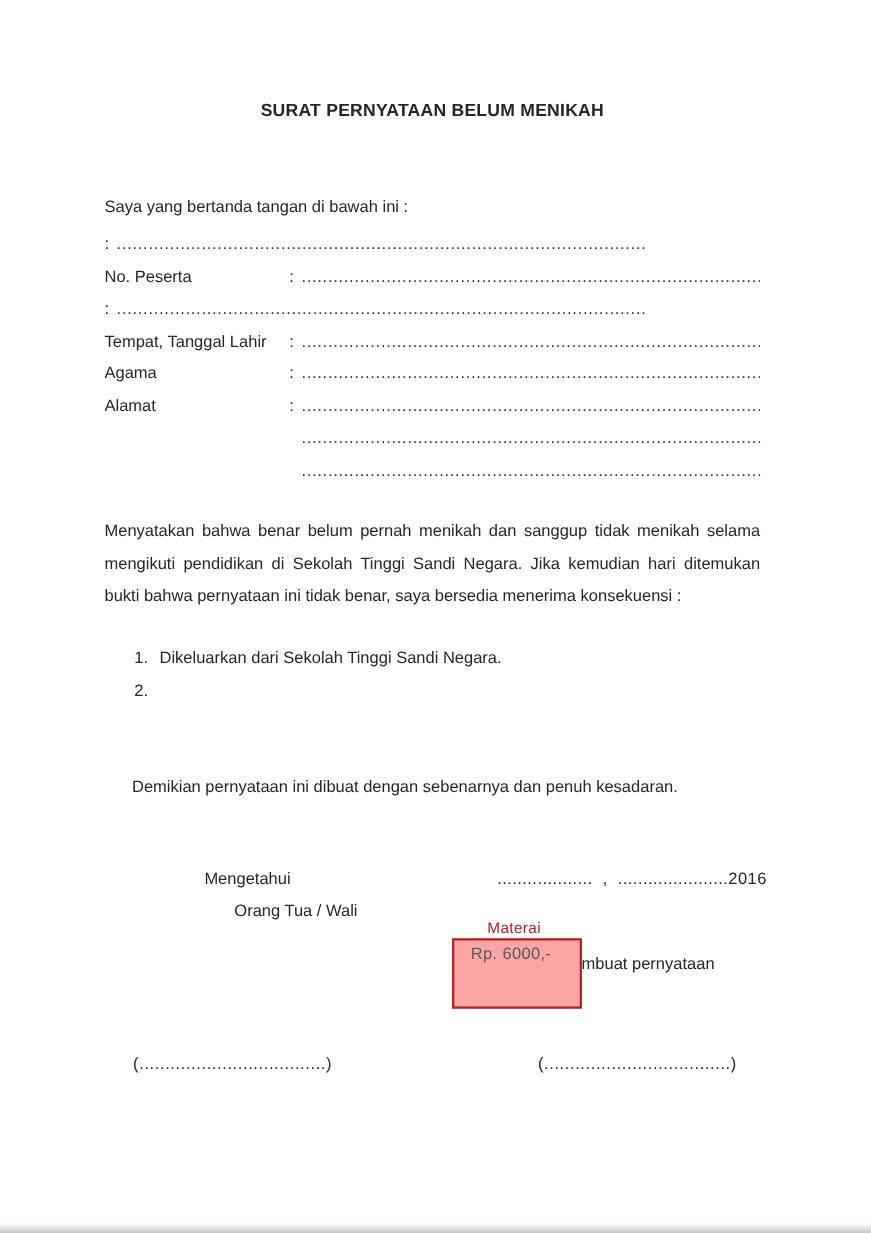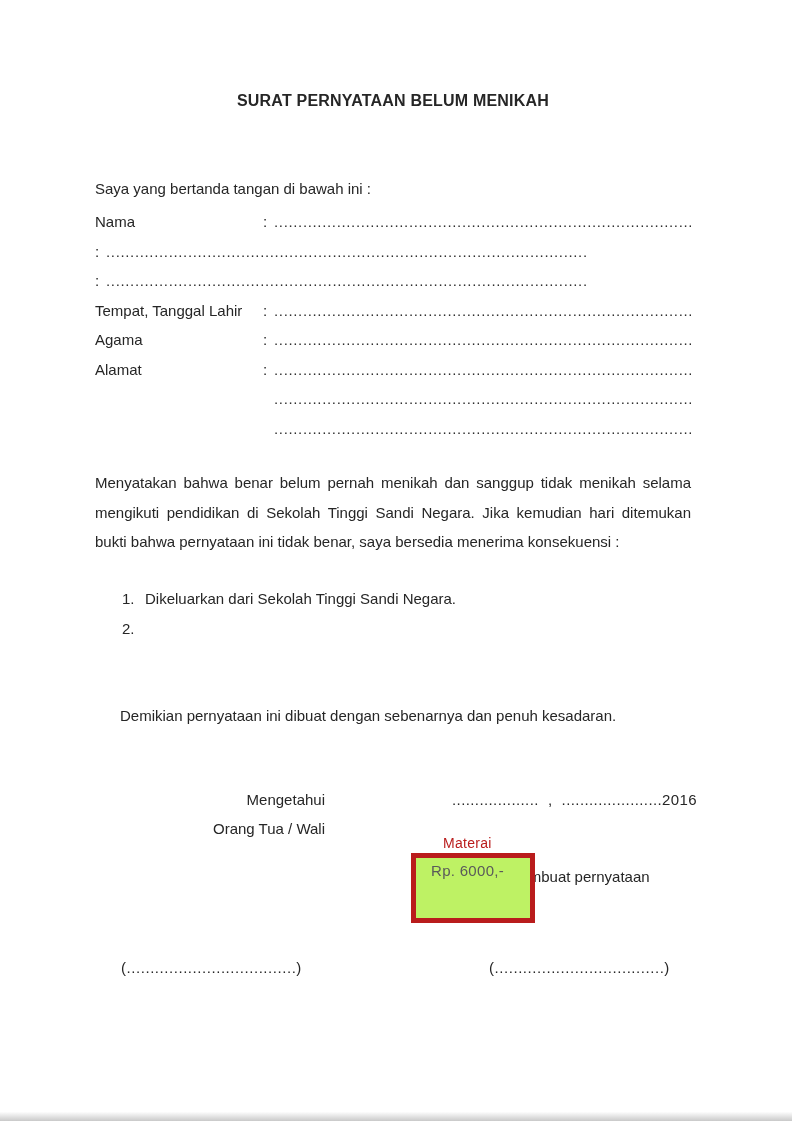--- a/index.html
+++ b/index.html
@@ -23,53 +23,53 @@
   .fcolon{flex:0 0 11px;}
   .fdots{flex:1 1 auto;overflow:hidden;letter-spacing:.65px;color:#2e2e2e;}
   .statement{
     left:95px;top:468px;width:596px;
     font-size:15px;line-height:29.5px;text-align:justify;
   }
   .clist{left:95px;top:584px;width:596px;font-size:15px;line-height:29.5px;}
   .clist .li{position:relative;padding-left:50px;text-align:justify;}
   .clist .num{position:absolute;left:27px;}
   .closing{left:120px;top:701px;font-size:15px;line-height:29.5px;}
-  .sig-left-1{left:125px;top:791px;width:200px;text-align:right;font-size:15px;}
+  .sig-left-1{left:125px;top:791px;width:200px;text-align:center;font-size:15px;}
   .sig-left-2{left:125px;top:820px;width:200px;text-align:right;font-size:15px;}
   .date-line{left:452px;top:791px;font-size:15px;white-space:pre;letter-spacing:.4px;}
   .sig-right-2{left:455px;top:820px;width:250px;text-align:center;font-size:15px;margin-top:48px;}
   .materai-label{left:443px;top:835px;font-size:14px;color:#b91c1c;letter-spacing:.3px;}
   .materai-box{
     left:411px;top:853px;width:114px;height:60px;
-    border:5px solid #b91c1c;background:#bef264;
+    border:2px solid #b91c1c;background:#fca5a5;
   }
   .materai-value{padding:4px 0 0 15px;font-size:15px;color:#5a5a5a;letter-spacing:.3px;}
   .sign-line-left{left:121px;top:959px;font-size:15px;letter-spacing:.55px;white-space:pre;}
   .sign-line-right{left:489px;top:959px;font-size:15px;letter-spacing:.55px;white-space:pre;}
   .bottom-band{
     left:0;bottom:0;width:792px;height:9px;
     background:linear-gradient(to bottom,#fdfdfd,#c9c9c9);
   }
 </style>
 </head>
 <body>
 
 <div class="page">
 
   <div class="abs doc-title">SURAT PERNYATAAN BELUM MENIKAH</div>
 
   <div class="abs intro">Saya yang bertanda tangan di bawah ini :</div>
 
   <div class="abs fields">
     <div class="frow">
-      <span class="flabel">Nama</span>
         <span class="fcolon">:</span>
         <span class="fdots">....................................................................................................</span>
     </div>
     <div class="frow">
+      <span class="flabel">No. Peserta</span>
         <span class="fcolon">:</span>
         <span class="fdots">....................................................................................................</span>
     </div>
     <div class="frow">
         <span class="fcolon">:</span>
         <span class="fdots">....................................................................................................</span>
     </div>
     <div class="frow">
       <span class="flabel">Tempat, Tanggal Lahir</span>
         <span class="fcolon">:</span>

